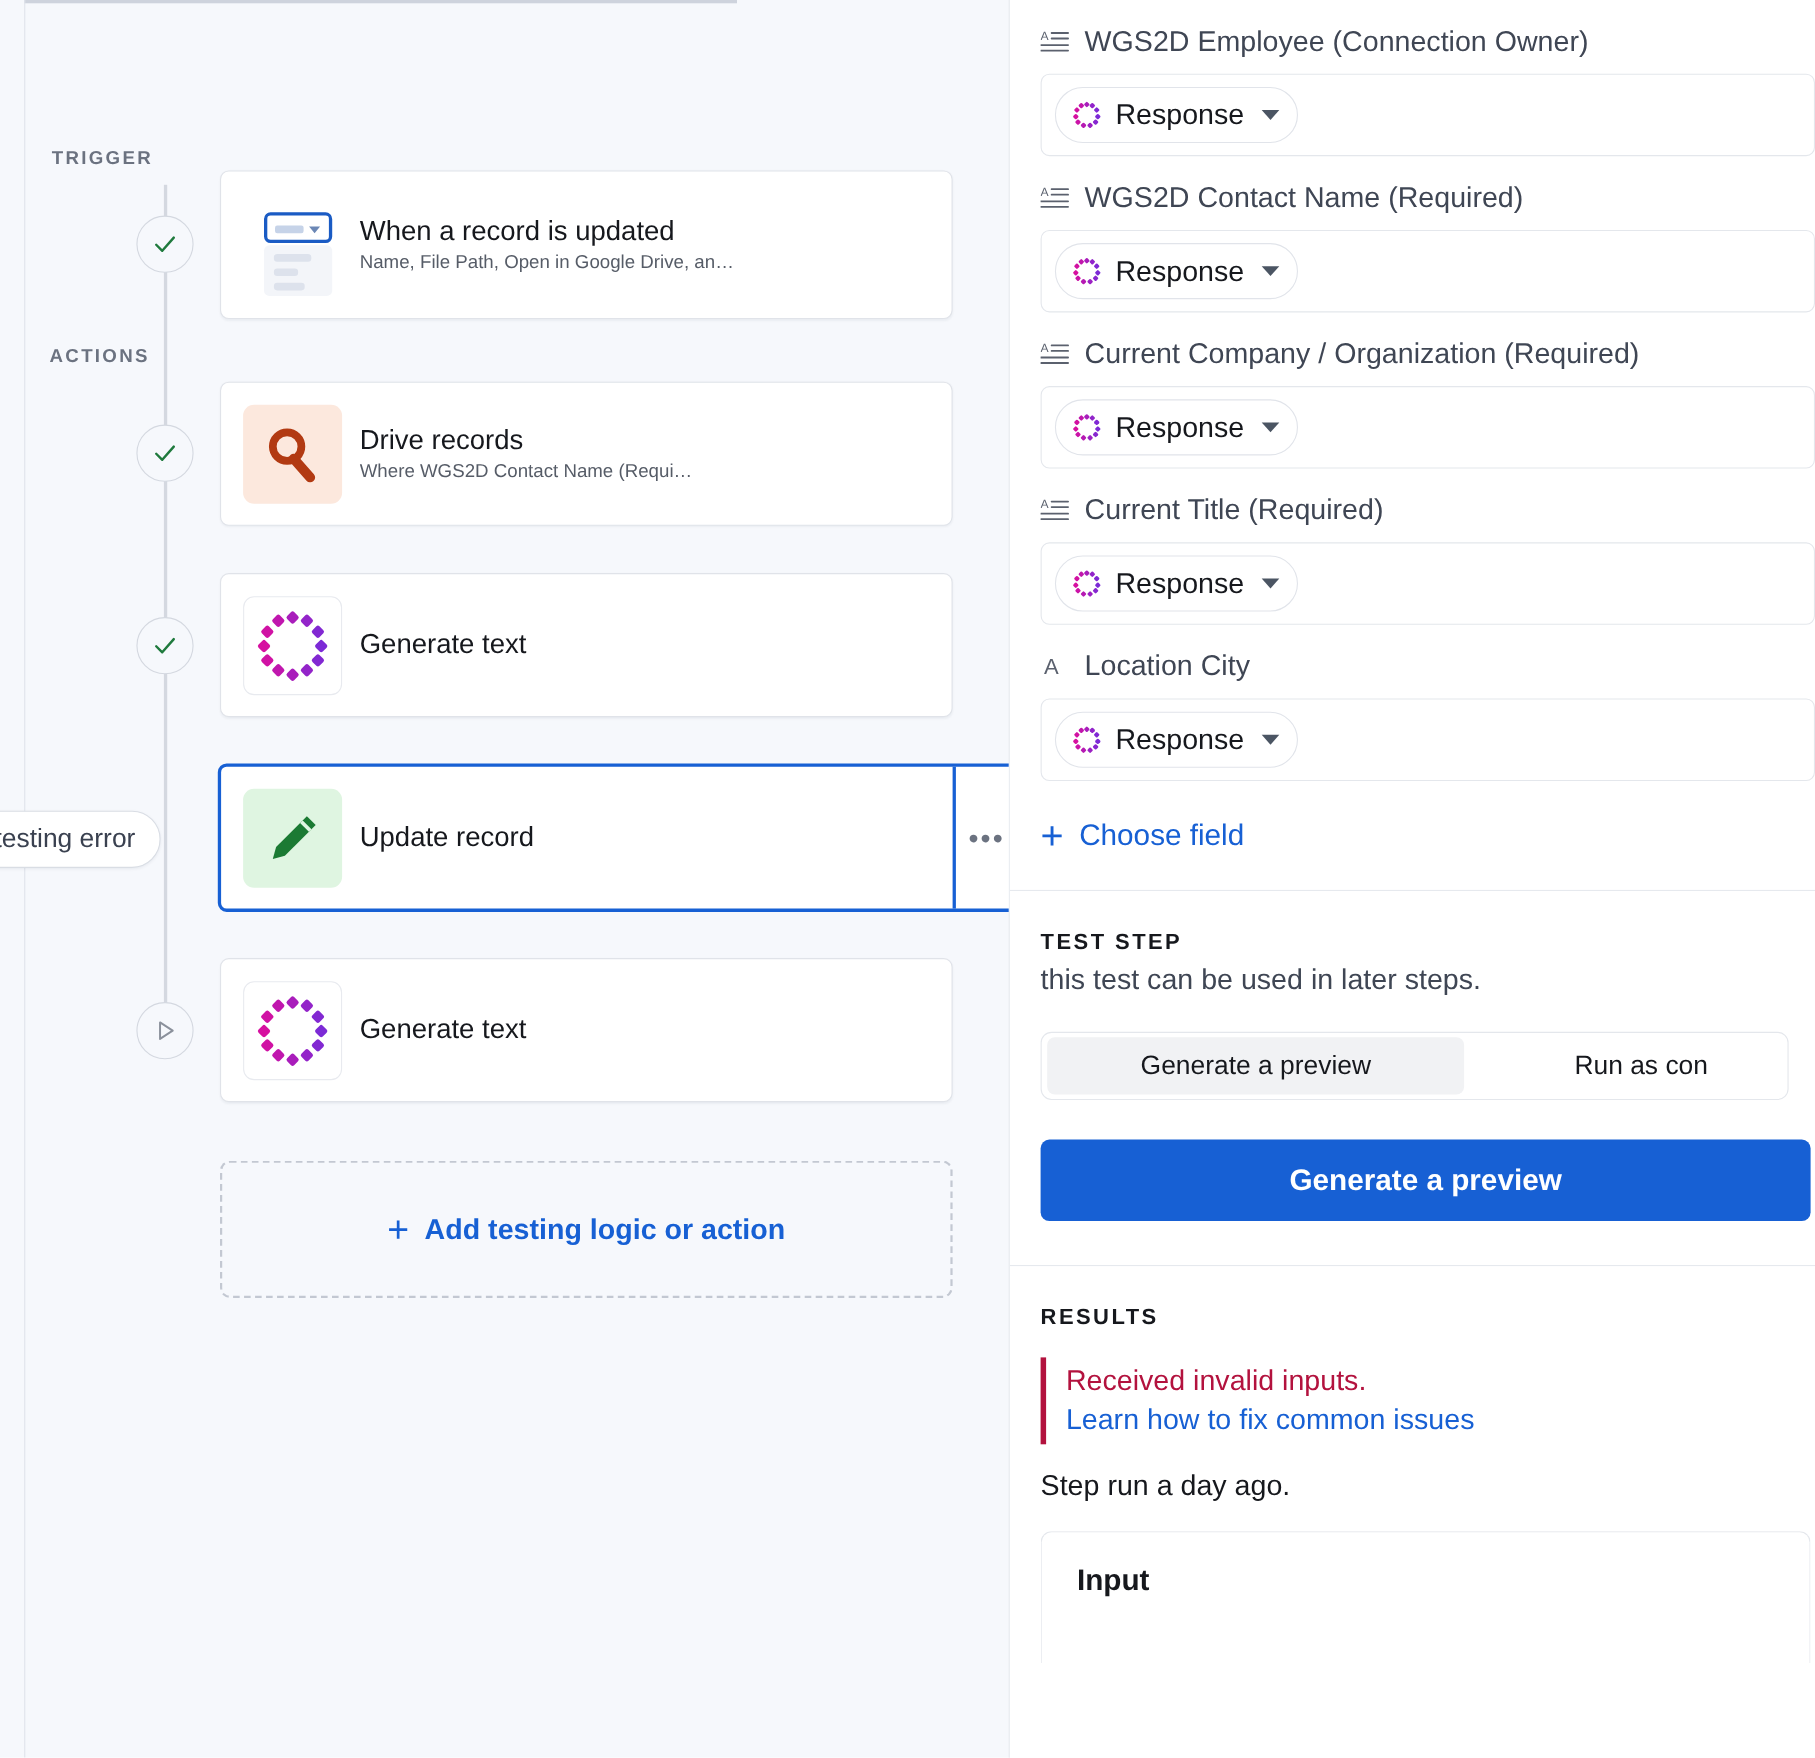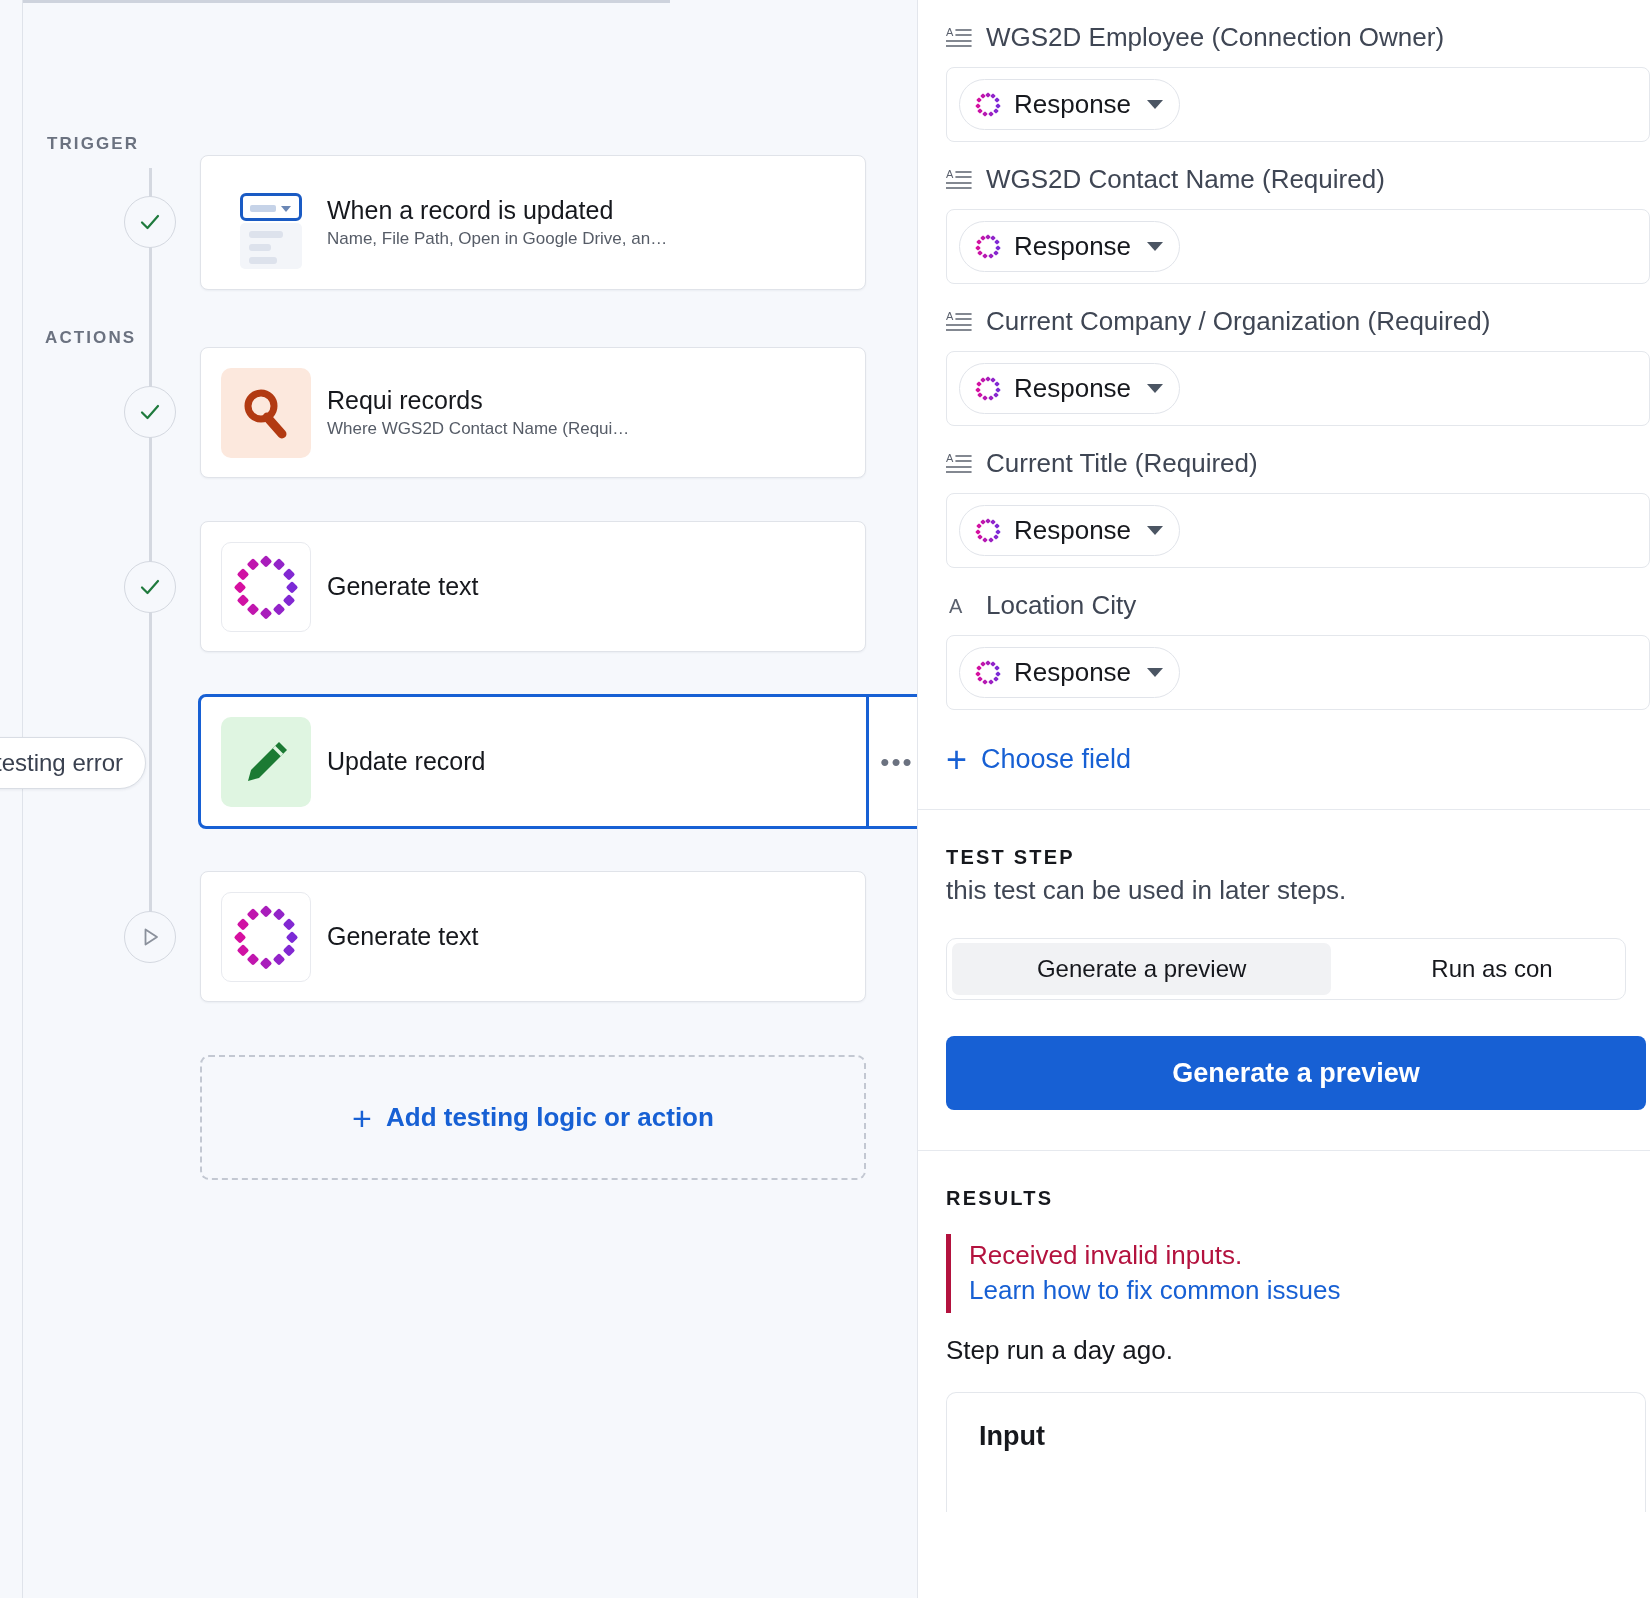--- a/index.html
+++ b/index.html
@@ -287,21 +287,21 @@
       </div>
 
       <div class="rail-node" style="top:911px">
         <svg width="26" height="26" viewBox="0 0 26 26">
           <path d="M8.5 5.5 L20 13 L8.5 20.5 Z" fill="none" stroke="#8b919c" stroke-width="1.8" stroke-linejoin="round"></path>
         </svg>
       </div>
     </div>
 
     <div class="section-label" style="left:47px; top:134px">TRIGGER</div>
-    <div class="section-label" style="left:45px; top:328px">ACTIONS</div>
+    <div class="section-label" style="left:45px; top:314px">ACTIONS</div>
 
     <div class="card" style="top:155px; height:135px">
       <div class="card-icon">
         <div class="icon-record">
           <div class="bar-top"></div>
           <div class="sheet">
               <i></i>
               <i></i>
               <i></i>
             </div>
@@ -314,21 +314,21 @@
     </div>
 
     <div class="card" style="top:347px; height:131px">
       <div class="card-icon" style="background:#fce8dd">
         <svg width="58" height="58" viewBox="0 0 58 58">
           <circle cx="24" cy="22" r="13" fill="none" stroke="#b23a12" stroke-width="7"></circle>
           <path d="M30 33 L45 50" stroke="#b23a12" stroke-width="9" stroke-linecap="round"></path>
         </svg>
       </div>
       <div class="card-text">
-        <div class="card-title">Requi records</div>
+        <div class="card-title">Drive records</div>
         <div class="card-sub">Where WGS2D Contact Name (Requi…</div>
       </div>
     </div>
 
     <div class="card" style="top:521px; height:131px">
       <div class="card-icon" style="border:1px solid #e8eaef">
         <div class="ai-ring" id="ring-a">
             <span style="left: 36px; top: 10px; background: rgb(169, 29, 187);"></span>
             <span style="left: 49px; top: 13.4833px; background: rgb(147, 36, 201);"></span>
             <span style="left: 58.5167px; top: 23px; background: rgb(130, 40, 210);"></span>

